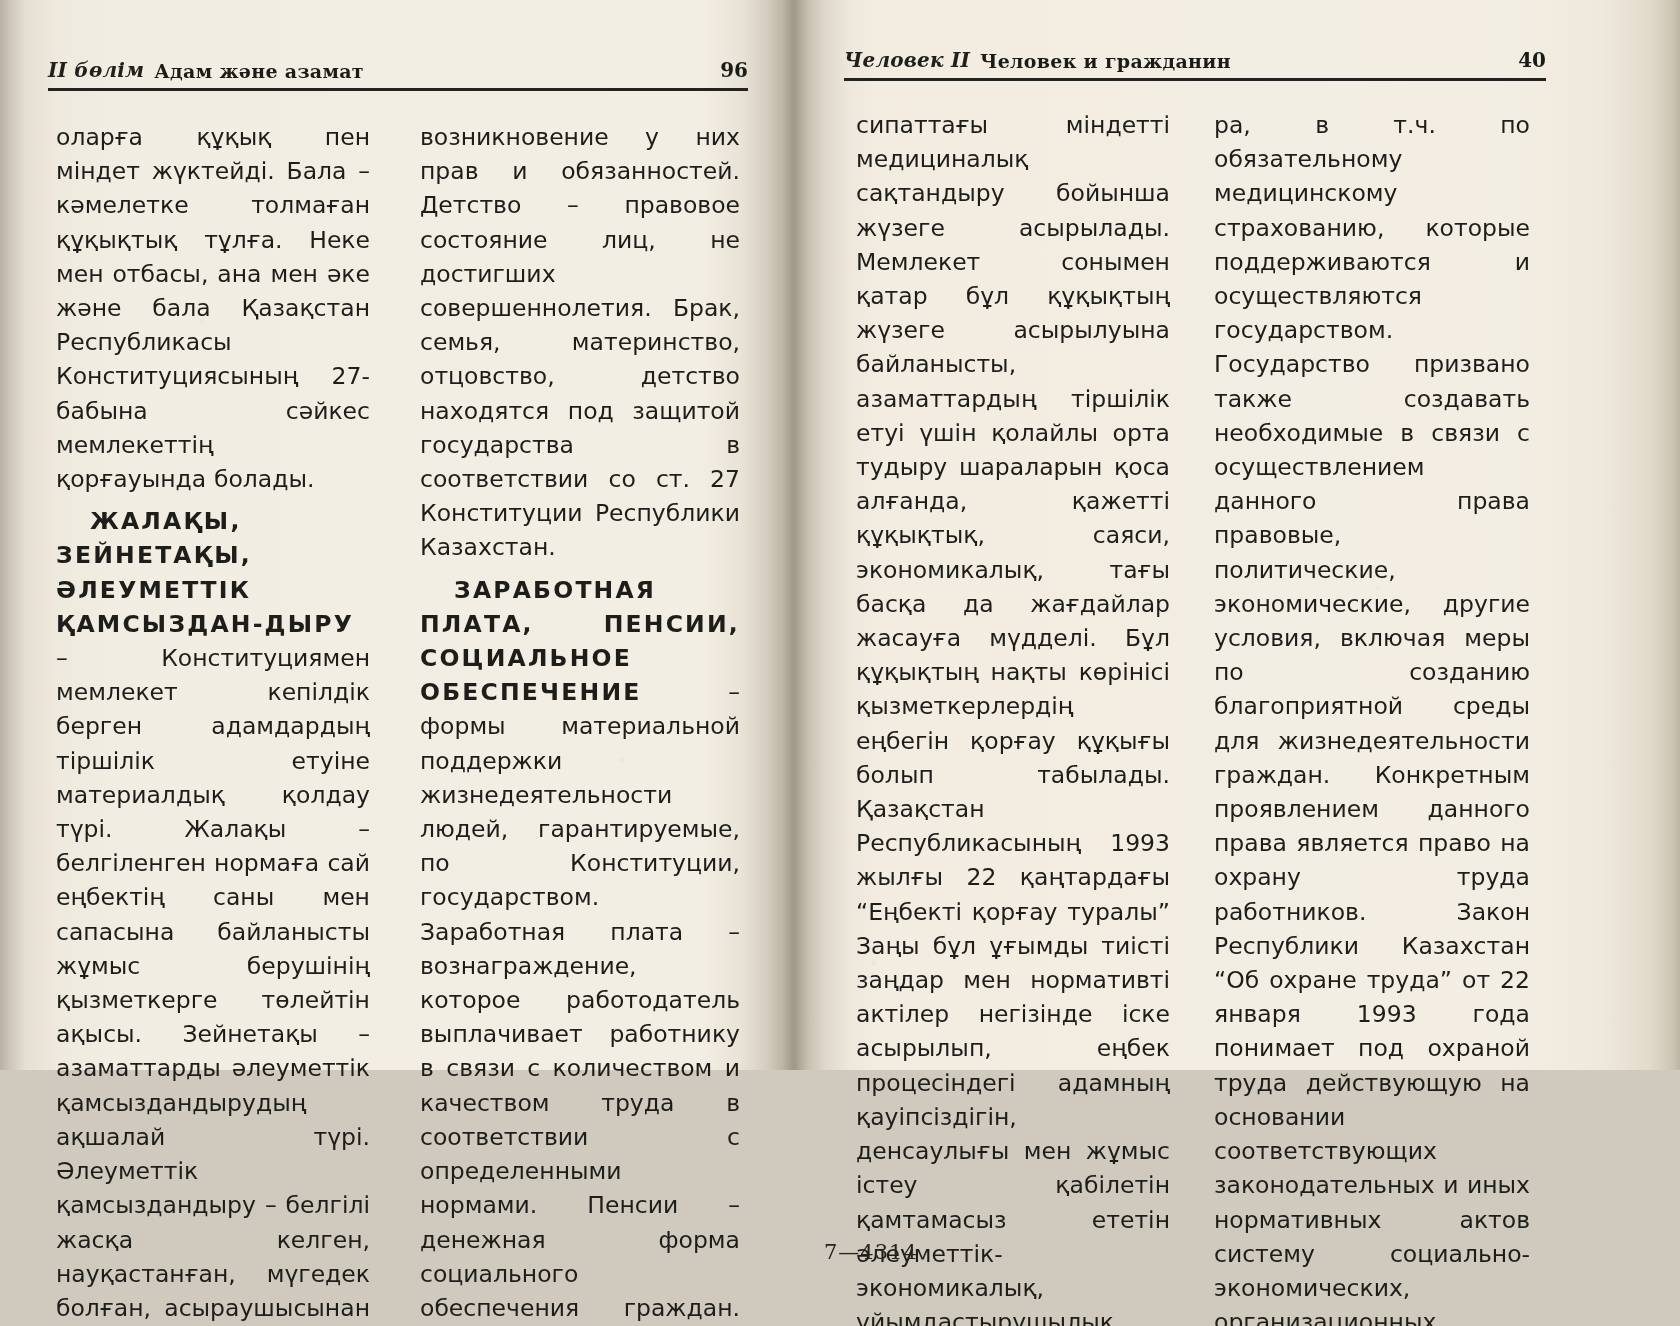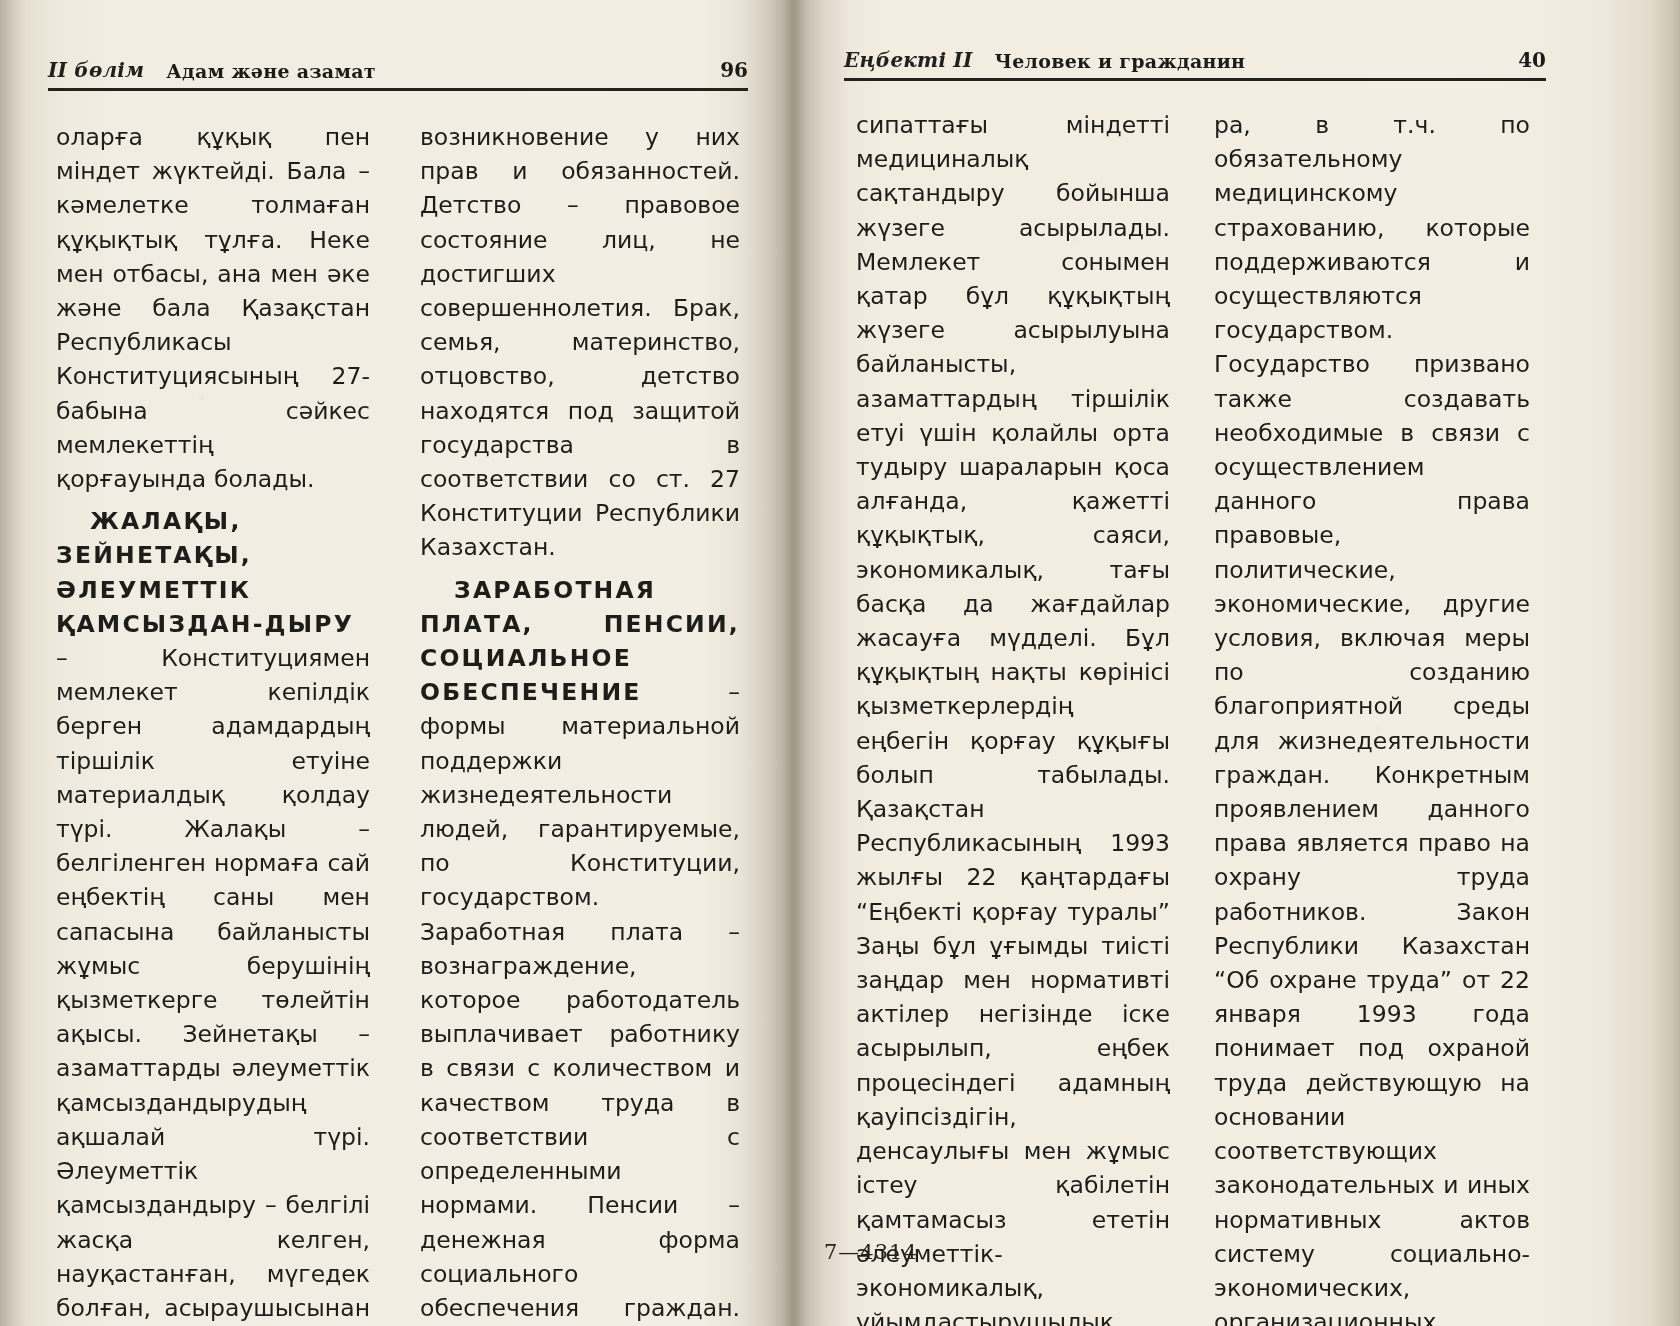--- a/index.html
+++ b/index.html
@@ -4,21 +4,21 @@
 <style>
   html,body{margin:0;padding:0;}
   body{
     width:1680px;height:1326px;
     background:#cfcabd;
     font-family:"DejaVu Sans", sans-serif;
     overflow:hidden;
   }
   .spread{
     position:relative;
-    width:1680px;height:1326px;
+    width:1680px;height:1070px;
     background:
       linear-gradient(90deg,
         #b9b2a4 0px, #cdc6b8 10px, #e6e0d2 26px,
         #efeade 60px, #f2ede2 120px,
         #f3eee3 700px,
         #e3ddcf 766px, #cfc8b9 784px, #c4bcac 792px,
         #d8d1c2 804px, #ebe5d8 826px,
         #f2ece1 880px, #f3eee3 1500px,
         #efe9dd 1600px, #e2dbcc 1650px, #cdc5b4 1672px, #bdb5a5 1680px);
     box-sizing:border-box;
@@ -56,21 +56,21 @@
   .rh-right{left:44px;top:48px;width:702px;}
   .rh-section{
     font-family:"DejaVu Serif", serif;
     font-style:italic;font-weight:700;
     font-size:20px;color:#20201c;
     letter-spacing:.2px;
   }
   .rh-title{
     font-family:"DejaVu Serif", serif;
     font-weight:700;font-size:19px;color:#1b1b17;
-    margin-left:22px;letter-spacing:.3px;
+    margin-left:10px;letter-spacing:.3px;
   }
   .rh-folio{
     font-family:"DejaVu Serif", serif;
     font-weight:700;font-size:20px;color:#1b1b17;
     margin-left:auto;
   }
   .rh-rule{
     position:absolute;height:3px;background:#22221e;
   }
   .rule-left{left:48px;top:88px;width:700px;}
@@ -129,21 +129,21 @@
     <div class="col c2">
       <p><span>возникновение у них прав и обязанностей. Детство – правовое состояние лиц, не достигших совершеннолетия. Брак, семья, материнство, отцовство, детство находятся под защитой государства в соответствии со ст. 27 Конституции Республики Казахстан.</span></p>
       <p class="ind"><b class="spread-wide">ЗАРАБОТНАЯ ПЛАТА, ПЕНСИИ, СОЦИАЛЬНОЕ ОБЕСПЕЧЕНИЕ</b><span> – формы материальной поддержки жизнедеятельности людей, гарантируемые, по Конституции, государством. Заработная плата – вознаграждение, которое работодатель выплачивает работнику в связи с количеством и качеством труда в соответствии с определенными нормами. Пенсии – денежная форма социального обеспечения граждан. Социальное обеспечение – система материальной поддержки и обслуживания граждан в случае достижения определенного возраста, по болезни, инвалидности, потери кормильца и других предусмотренных основаниях (ст. 28).</span></p>
 
     </div>
   </div>
 
   <div class="page page-right">
 
     <div class="runhead rh-right">
-      <span class="rh-section">Еңбекті II</span>
+      <span class="rh-section">Человек II</span>
       <span class="rh-title">Человек и гражданин</span>
       <span class="rh-folio">40</span>
     </div>
     <div class="rh-rule rule-right"></div>
   </div>
 
   <div class="col c3">
     <p><span>сипаттағы міндетті медициналық сақтандыру бойынша жүзеге асырылады. Мемлекет сонымен қатар бұл құқықтың жүзеге асырылуына байланысты, азаматтардың тіршілік етуі үшін қолайлы орта тудыру шараларын қоса алғанда, қажетті құқықтық, саяси, экономикалық, тағы басқа да жағдайлар жасауға мүдделі. Бұл құқықтың нақты көрінісі қызметкерлердің еңбегін қорғау құқығы болып табылады. Қазақстан Республикасының 1993 жылғы 22 қаңтардағы “Еңбекті қорғау туралы” Заңы бұл ұғымды тиісті заңдар мен нормативті актілер негізінде іске асырылып, еңбек процесіндегі адамның қауіпсіздігін, денсаулығы мен жұмыс істеу қабілетін қамтамасыз ететін әлеуметтік-экономикалық, ұйымдастырушылық, техникалық, гигиеналық, алдын ала емдеу шаралары мен құралдары деп түсінеді (Қазақстан Республикасы Конституциясының 29-б. және экономикалық, әлеуметтік және мәдени құқықтар жөніндегі Халықаралық пактінің 12-б.).</span></p>
 
   </div>

